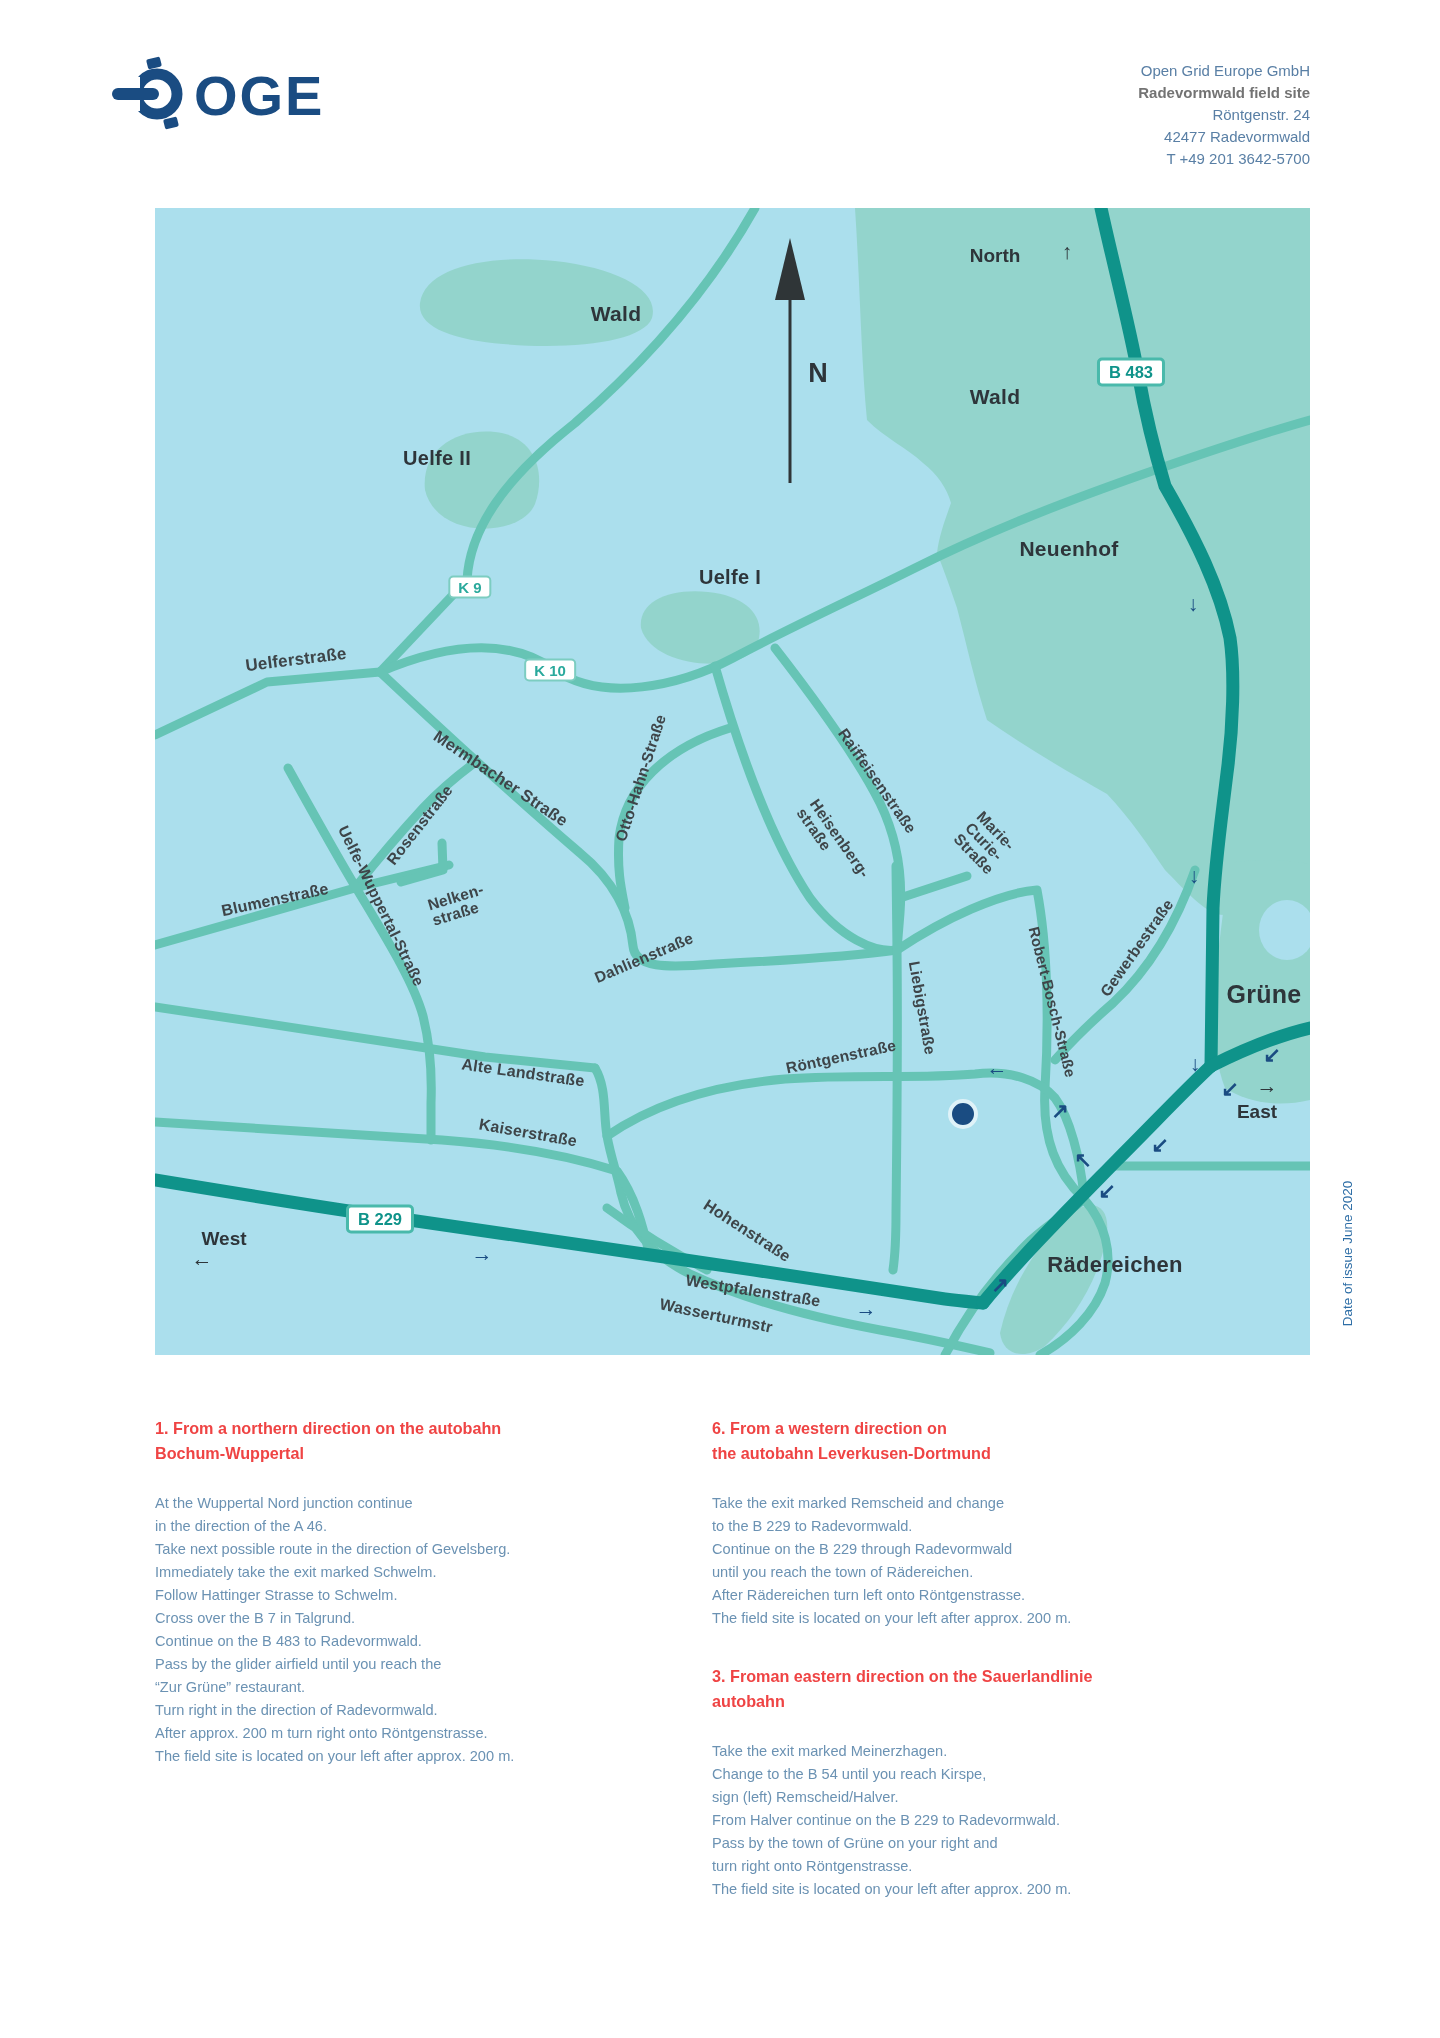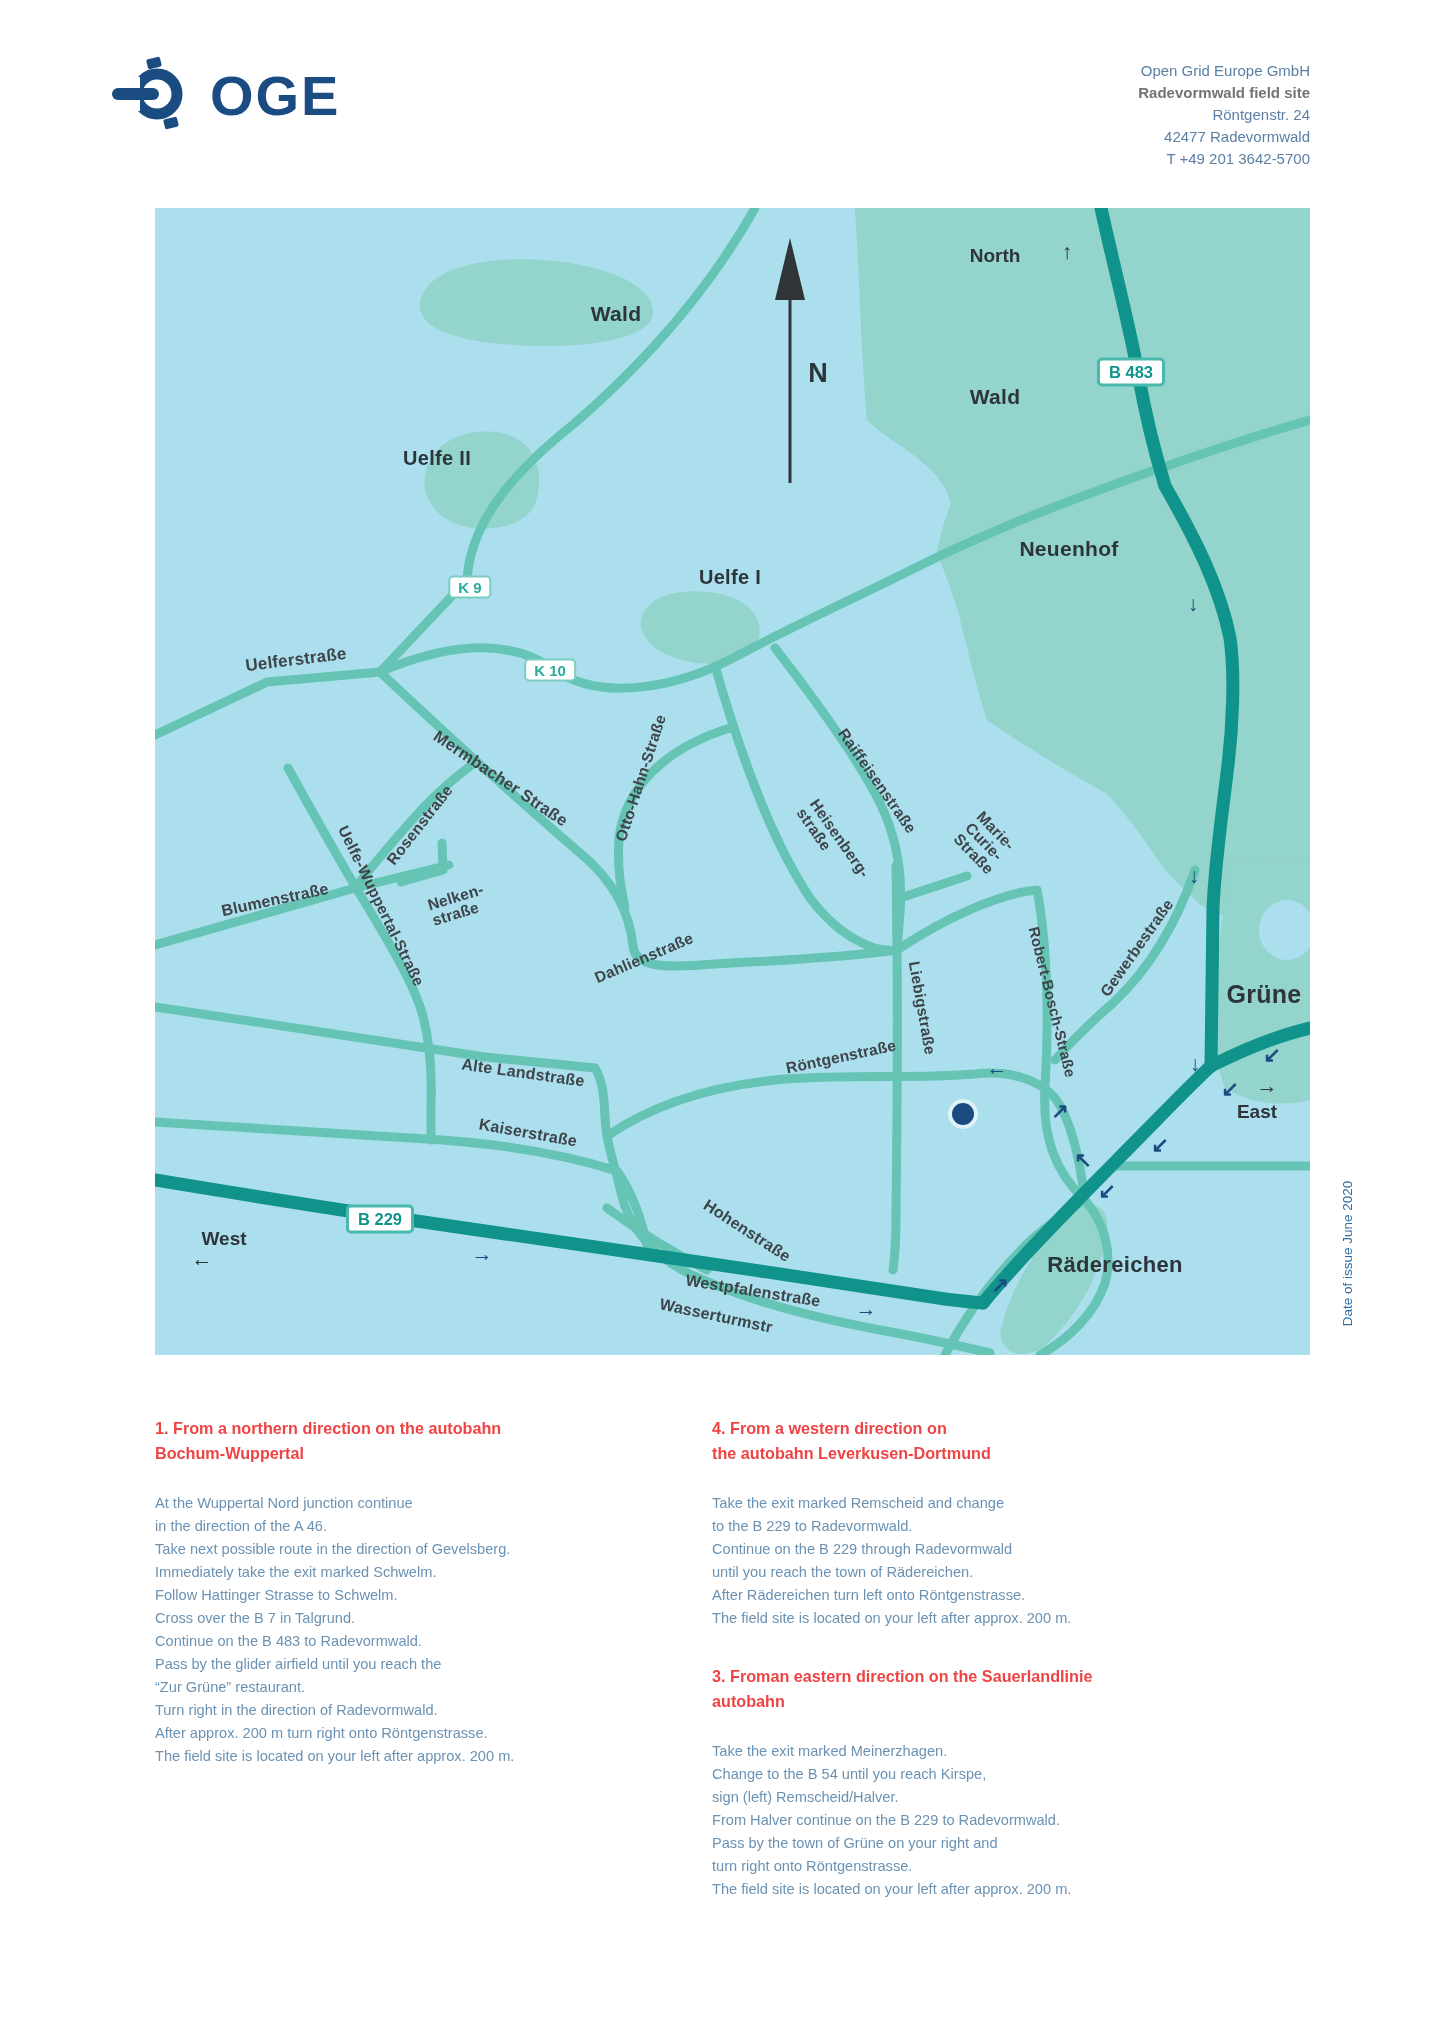--- a/index.html
+++ b/index.html
@@ -1,19 +1,19 @@
 <!DOCTYPE html>
 <html><head>
 <meta charset="utf-8">
 <style>
   html,body{margin:0;padding:0;background:#fff;}
   .page{position:relative;width:1440px;height:2038px;background:#ffffff;overflow:hidden;
         font-family:"Liberation Sans", sans-serif;}
   
-  .logo{position:absolute;left:112px;top:56px;display:flex;align-items:center;gap:22px;}
+  .logo{position:absolute;left:112px;top:56px;display:flex;align-items:center;gap:6px;}
   .logo-word{font-size:56px;font-weight:800;color:#1a4c82;letter-spacing:2px;line-height:1;}
   .contact{position:absolute;right:130px;top:60px;text-align:right;color:#597fa5;
            font-size:15px;line-height:22px;}
   .contact .bold{font-weight:700;color:#737373;}
   
   .map{position:absolute;left:155px;top:208px;width:1155px;height:1147px;background:#abdfed;}
   .map svg{position:absolute;left:0;top:0;}
   .forest{fill:#93d4cc;stroke:none;}
   .cut{fill:#abdfed;stroke:none;}
   .road{fill:none;stroke:#66c4b5;stroke-width:9;stroke-linecap:round;stroke-linejoin:round;}
@@ -186,21 +186,21 @@
 Follow Hattinger Strasse to Schwelm.
 Cross over the B 7 in Talgrund.
 Continue on the B 483 to Radevormwald.
 Pass by the glider airfield until you reach the
 “Zur Grüne” restaurant.
 Turn right in the direction of Radevormwald.
 After approx. 200 m turn right onto Röntgenstrasse.
 The field site is located on your left after approx. 200 m.</p>
   </section>
   <section class="dir-sec" style="left:712px;top:1416px;width:520px">
-    <h2>4. From a western direction on
+    <h2>6. From a western direction on
 the autobahn Leverkusen-Dortmund</h2>
     <p>Take the exit marked Remscheid and change
 to the B 229 to Radevormwald.
 Continue on the B 229 through Radevormwald
 until you reach the town of Rädereichen.
 After Rädereichen turn left onto Röntgenstrasse.
 The field site is located on your left after approx. 200 m.</p>
   </section>
   <section class="dir-sec" style="left:712px;top:1664px;width:520px">
     <h2>3. Froman eastern direction on the Sauerlandlinie

